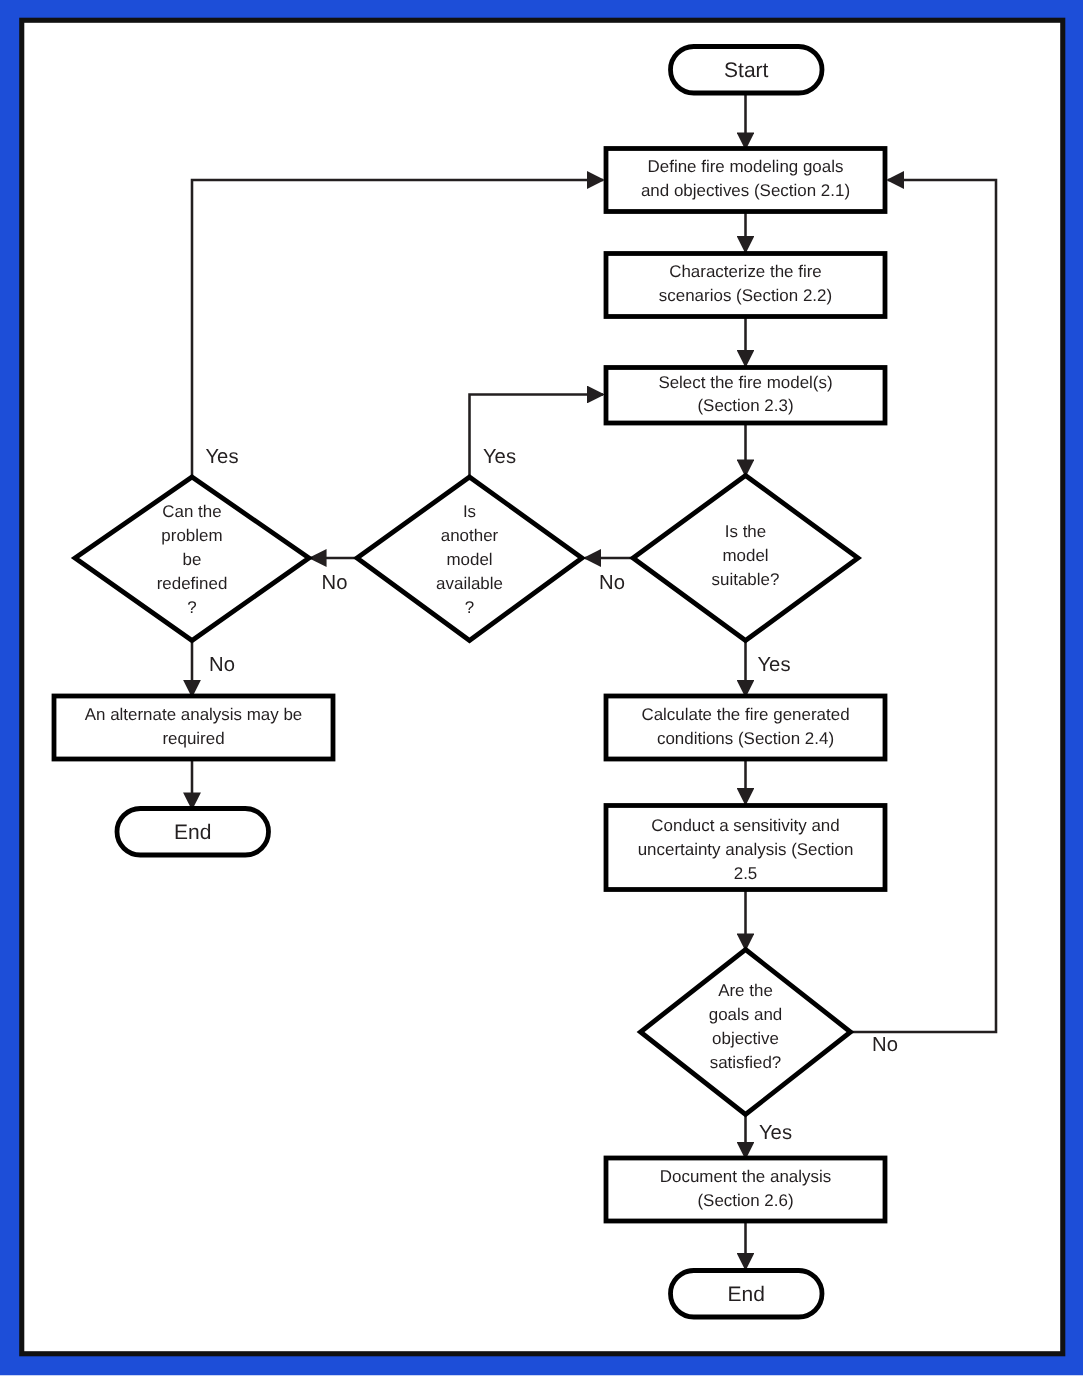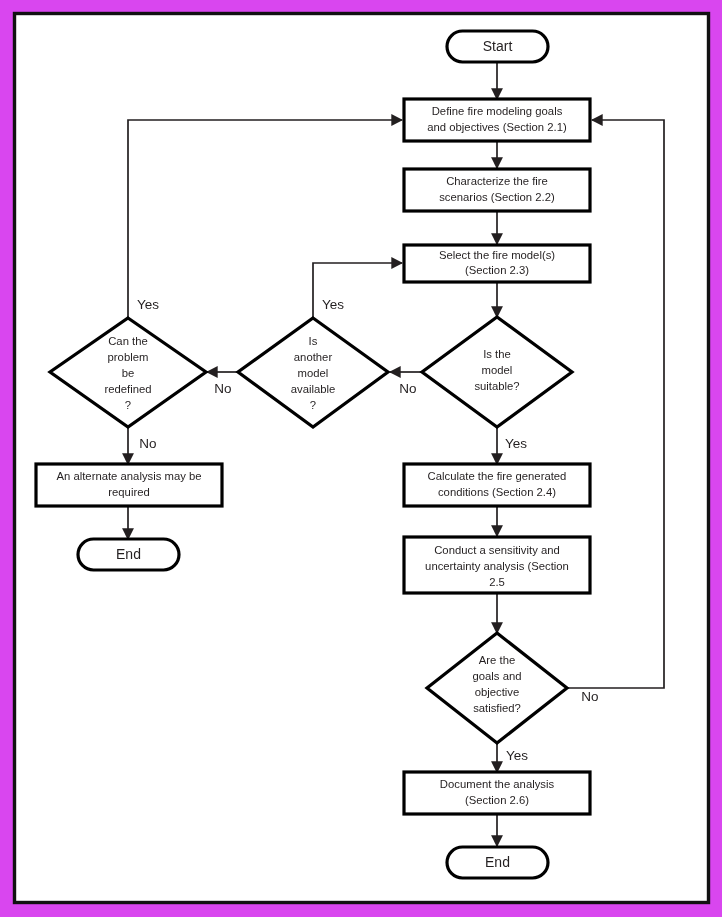--- a/index.html
+++ b/index.html
@@ -10,21 +10,21 @@
   body {
     width: 722px;
     height: 917px;
     font-family: "Liberation Sans", sans-serif;
     overflow: hidden;
   }
   #flowchart-root {
     position: relative;
     width: 722px;
     height: 917px;
-    background: #d946ef;
+    background: #1d4ed8;
   }
   svg#flow-svg {
     display: block;
     width: 722px;
     height: 917px;
   }
   .node-shape {
     fill: #ffffff;
     stroke: #000000;
     stroke-width: 3.2;

